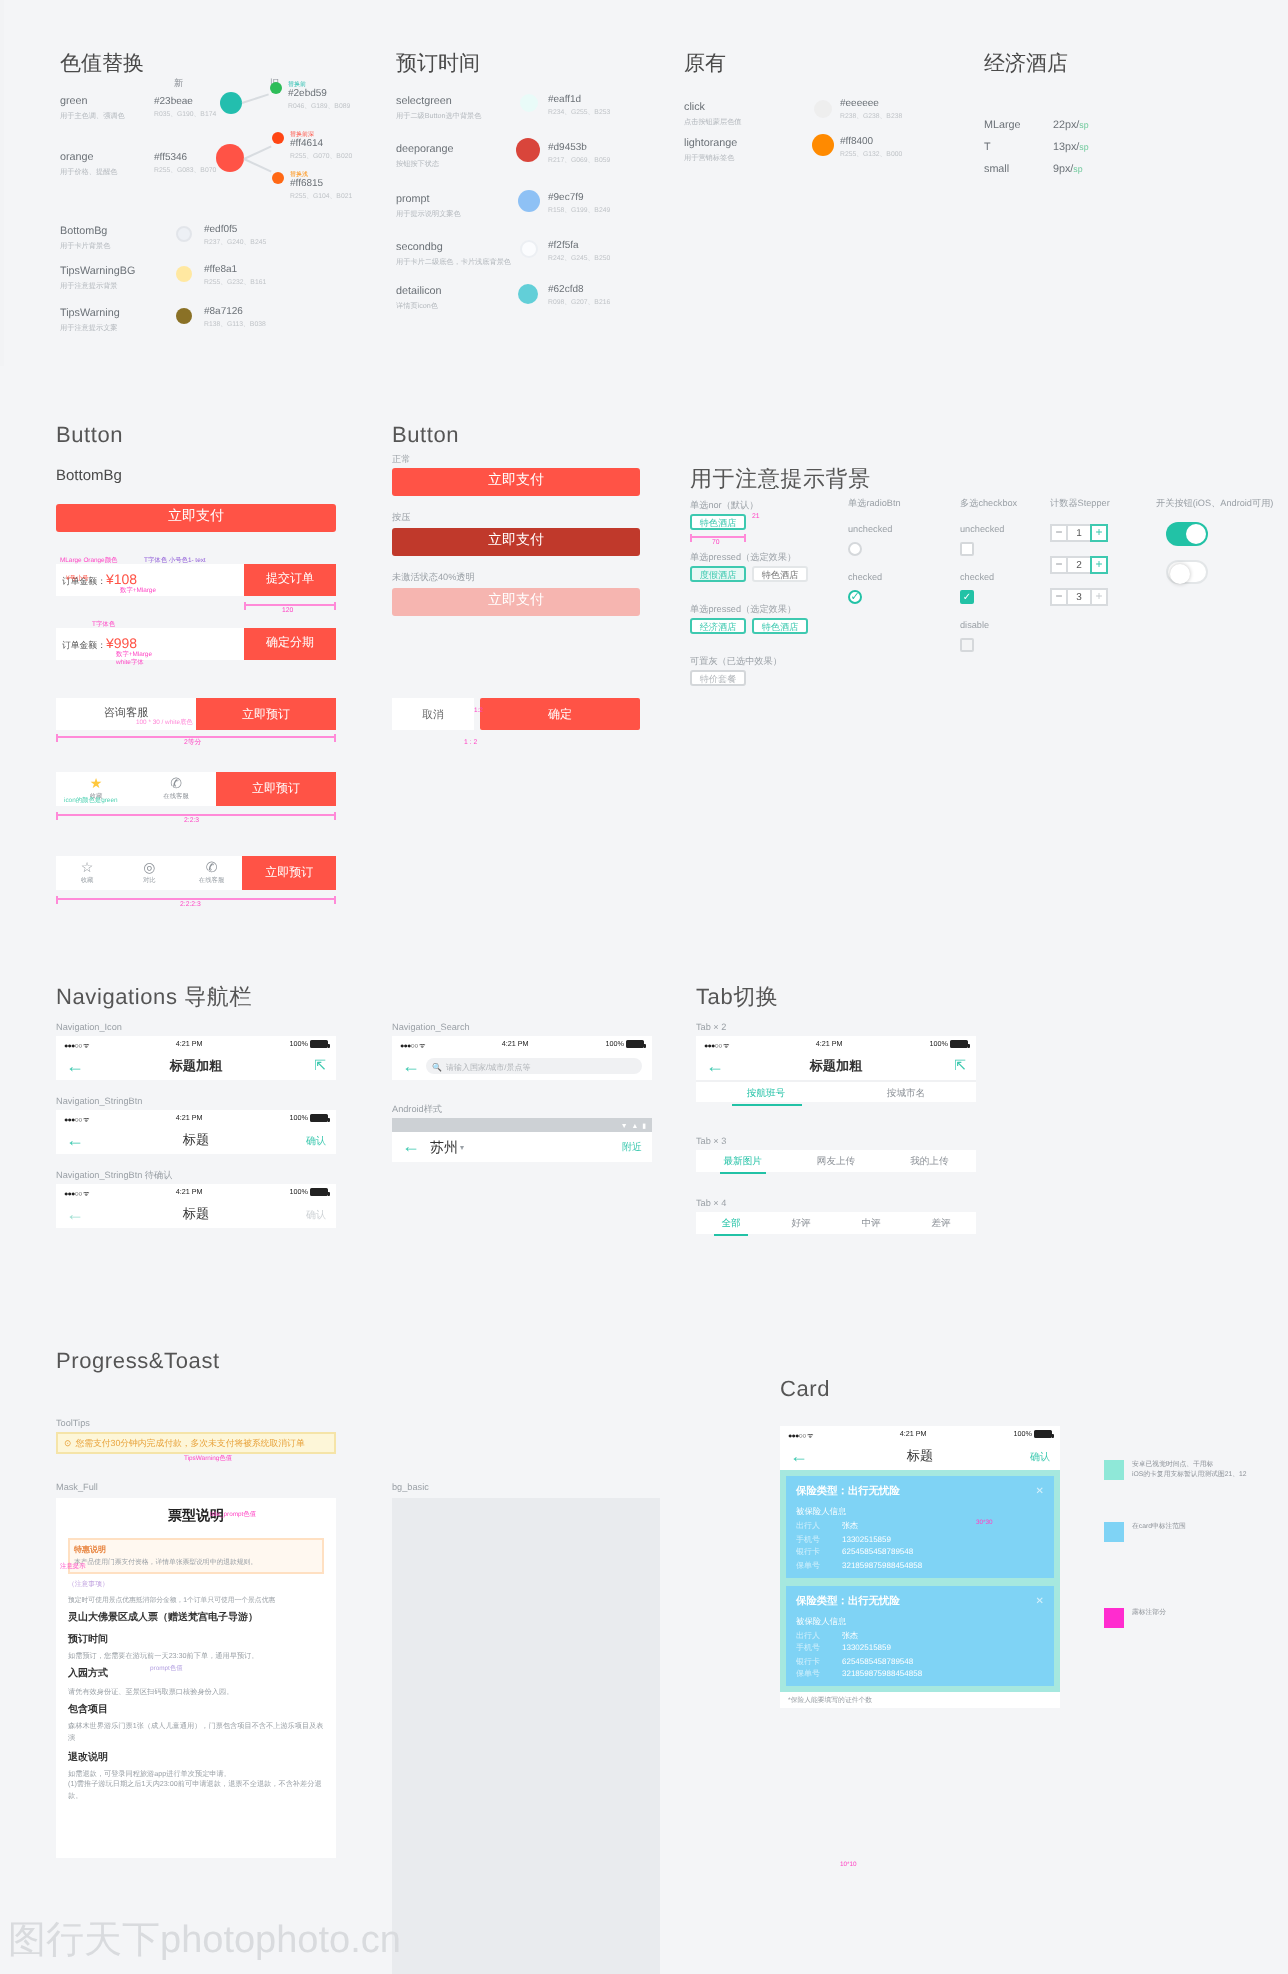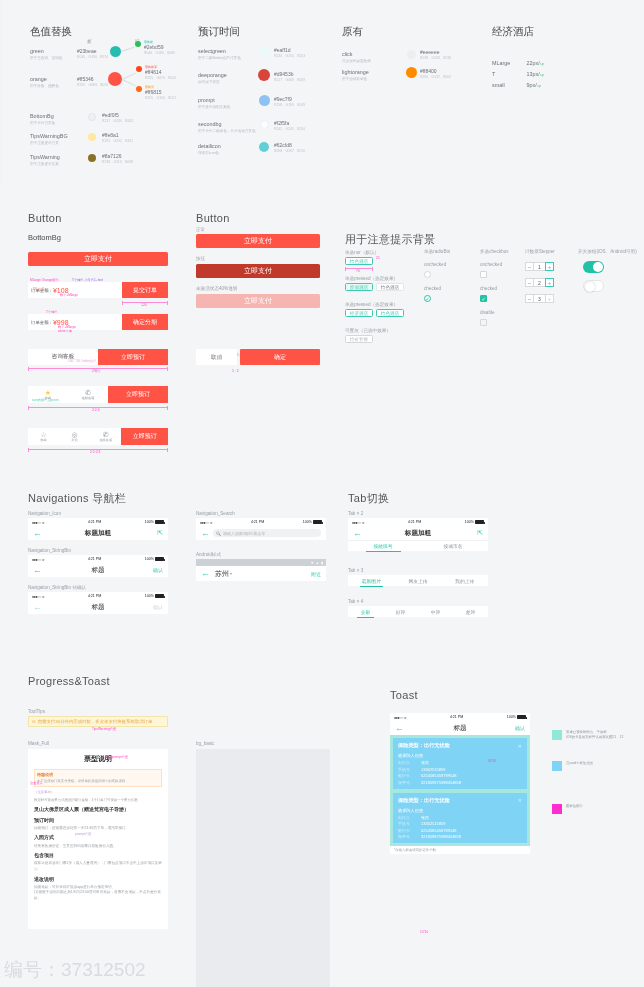--- a/index.html
+++ b/index.html
@@ -574,21 +574,21 @@
     <div style="white-space:pre-line;">如需退款，可登录同程旅游app进行单次预定申请。
 (1)需推子游玩日期之后1天内23:00前可申请退款，退票不全退款，不含补差分退款。</div>
   </div>
   <div class="mk" style="left:105px;top:82px;">title_prompt色值</div>
   <div class="mk" style="left:30px;top:108px;">注意提示</div>
   <div class="mk" style="left:75px;top:159px;color:#b3a0e0;">prompt色值</div>
 
   <div class="sub-label" style="position:absolute;left:196px;top:68px;">bg_basic</div>
   <div style="position:absolute;left:196px;top:76px;width:134px;height:238px;background:#e9ebee;"></div>
 
-  <div class="section-title" style="position:absolute;left:390px;top:16px;">Toast</div>
+  <div class="section-title" style="position:absolute;left:390px;top:16px;">Card</div>
 
   <div style="position:absolute;left:390px;top:40px;width:140px;">
     <div class="statusbar">
       <span class="sb-dots">●●●○○ ᯤ</span>
       <span>4:21 PM</span>
       <span style="display:flex;align-items:center;gap:1px;">
           <span>100%</span>
           <i class="batt"></i>
         </span>
     </div>
@@ -662,14 +662,14 @@
     <span class="legend-sw" style="background:#7fd3f5;"></span>
     <span style="font-size:3.4px;color:#8d9298;line-height:1.5;">在card中标注范围</span>
   </div>
   <div style="position:absolute;left:552px;top:131px;display:flex;gap:4px;align-items:flex-start;">
     <span class="legend-sw" style="background:#ff2ccf;"></span>
     <span style="font-size:3.4px;color:#8d9298;line-height:1.5;">露标注部分</span>
   </div>
 </div>
 
 <div id="watermark">
-  <span>编号：37312502</span>
+  <span>图行天下photophoto.cn</span>
 </div>
 
 </body></html>

